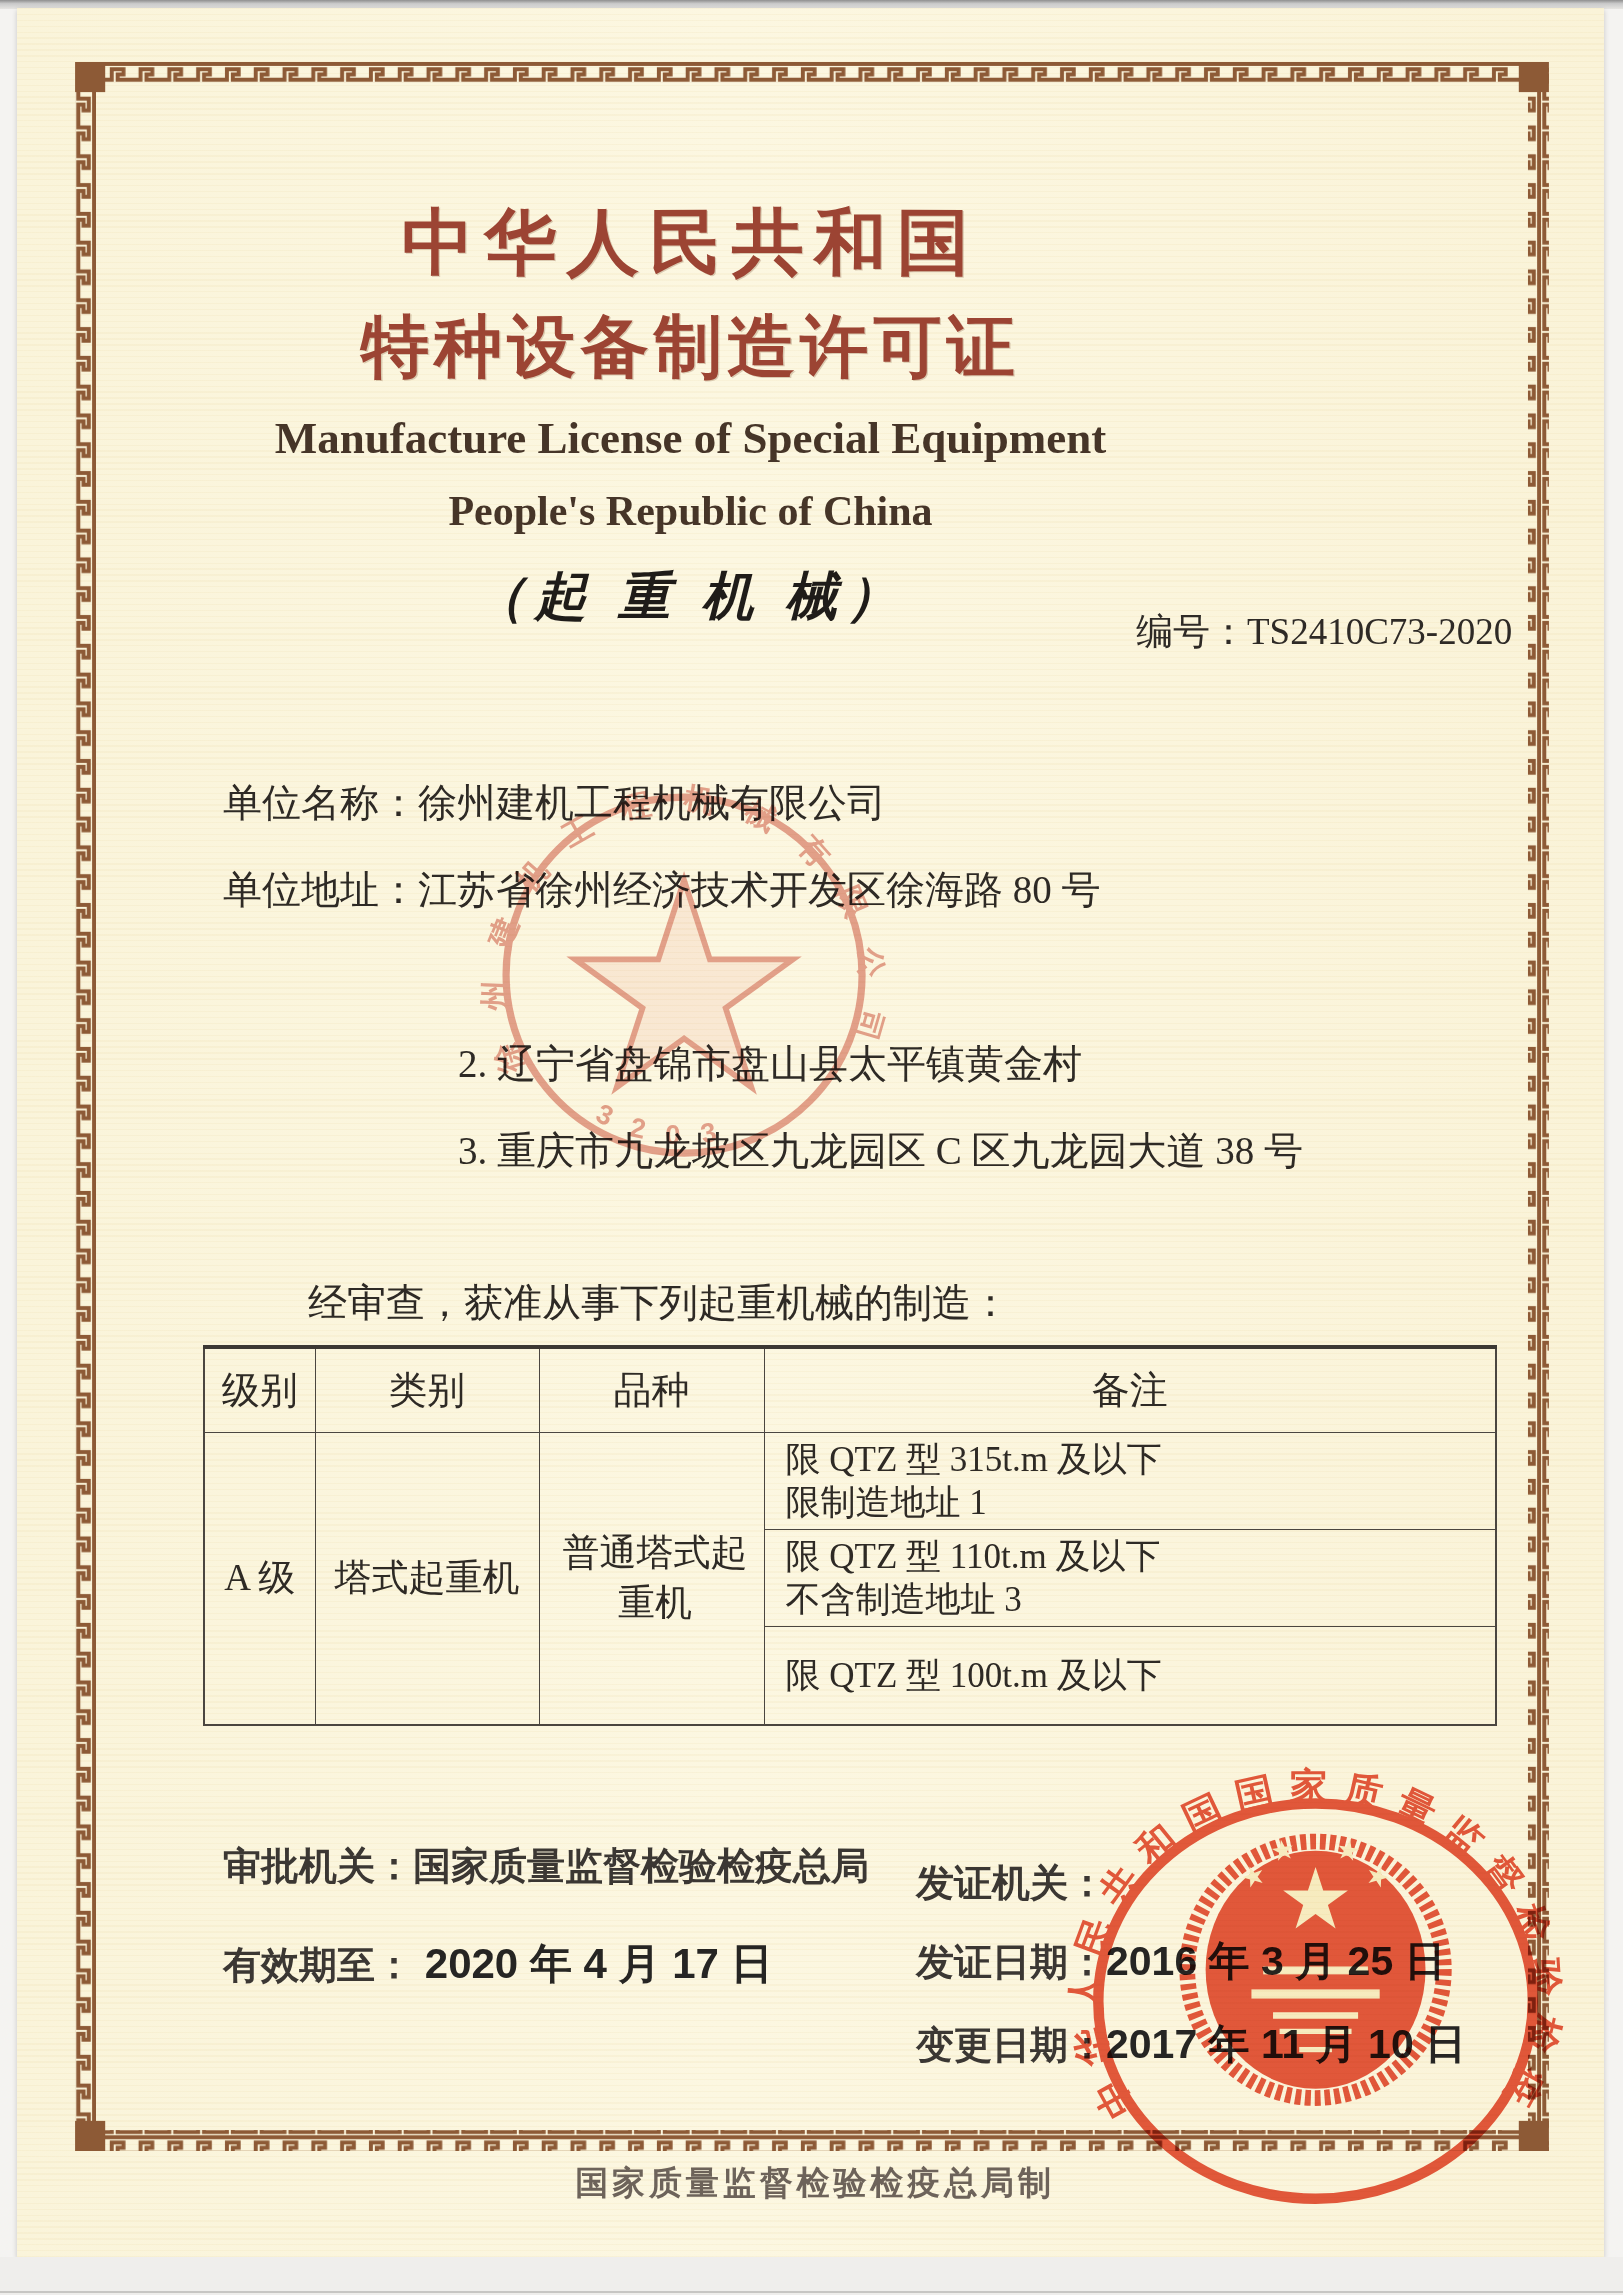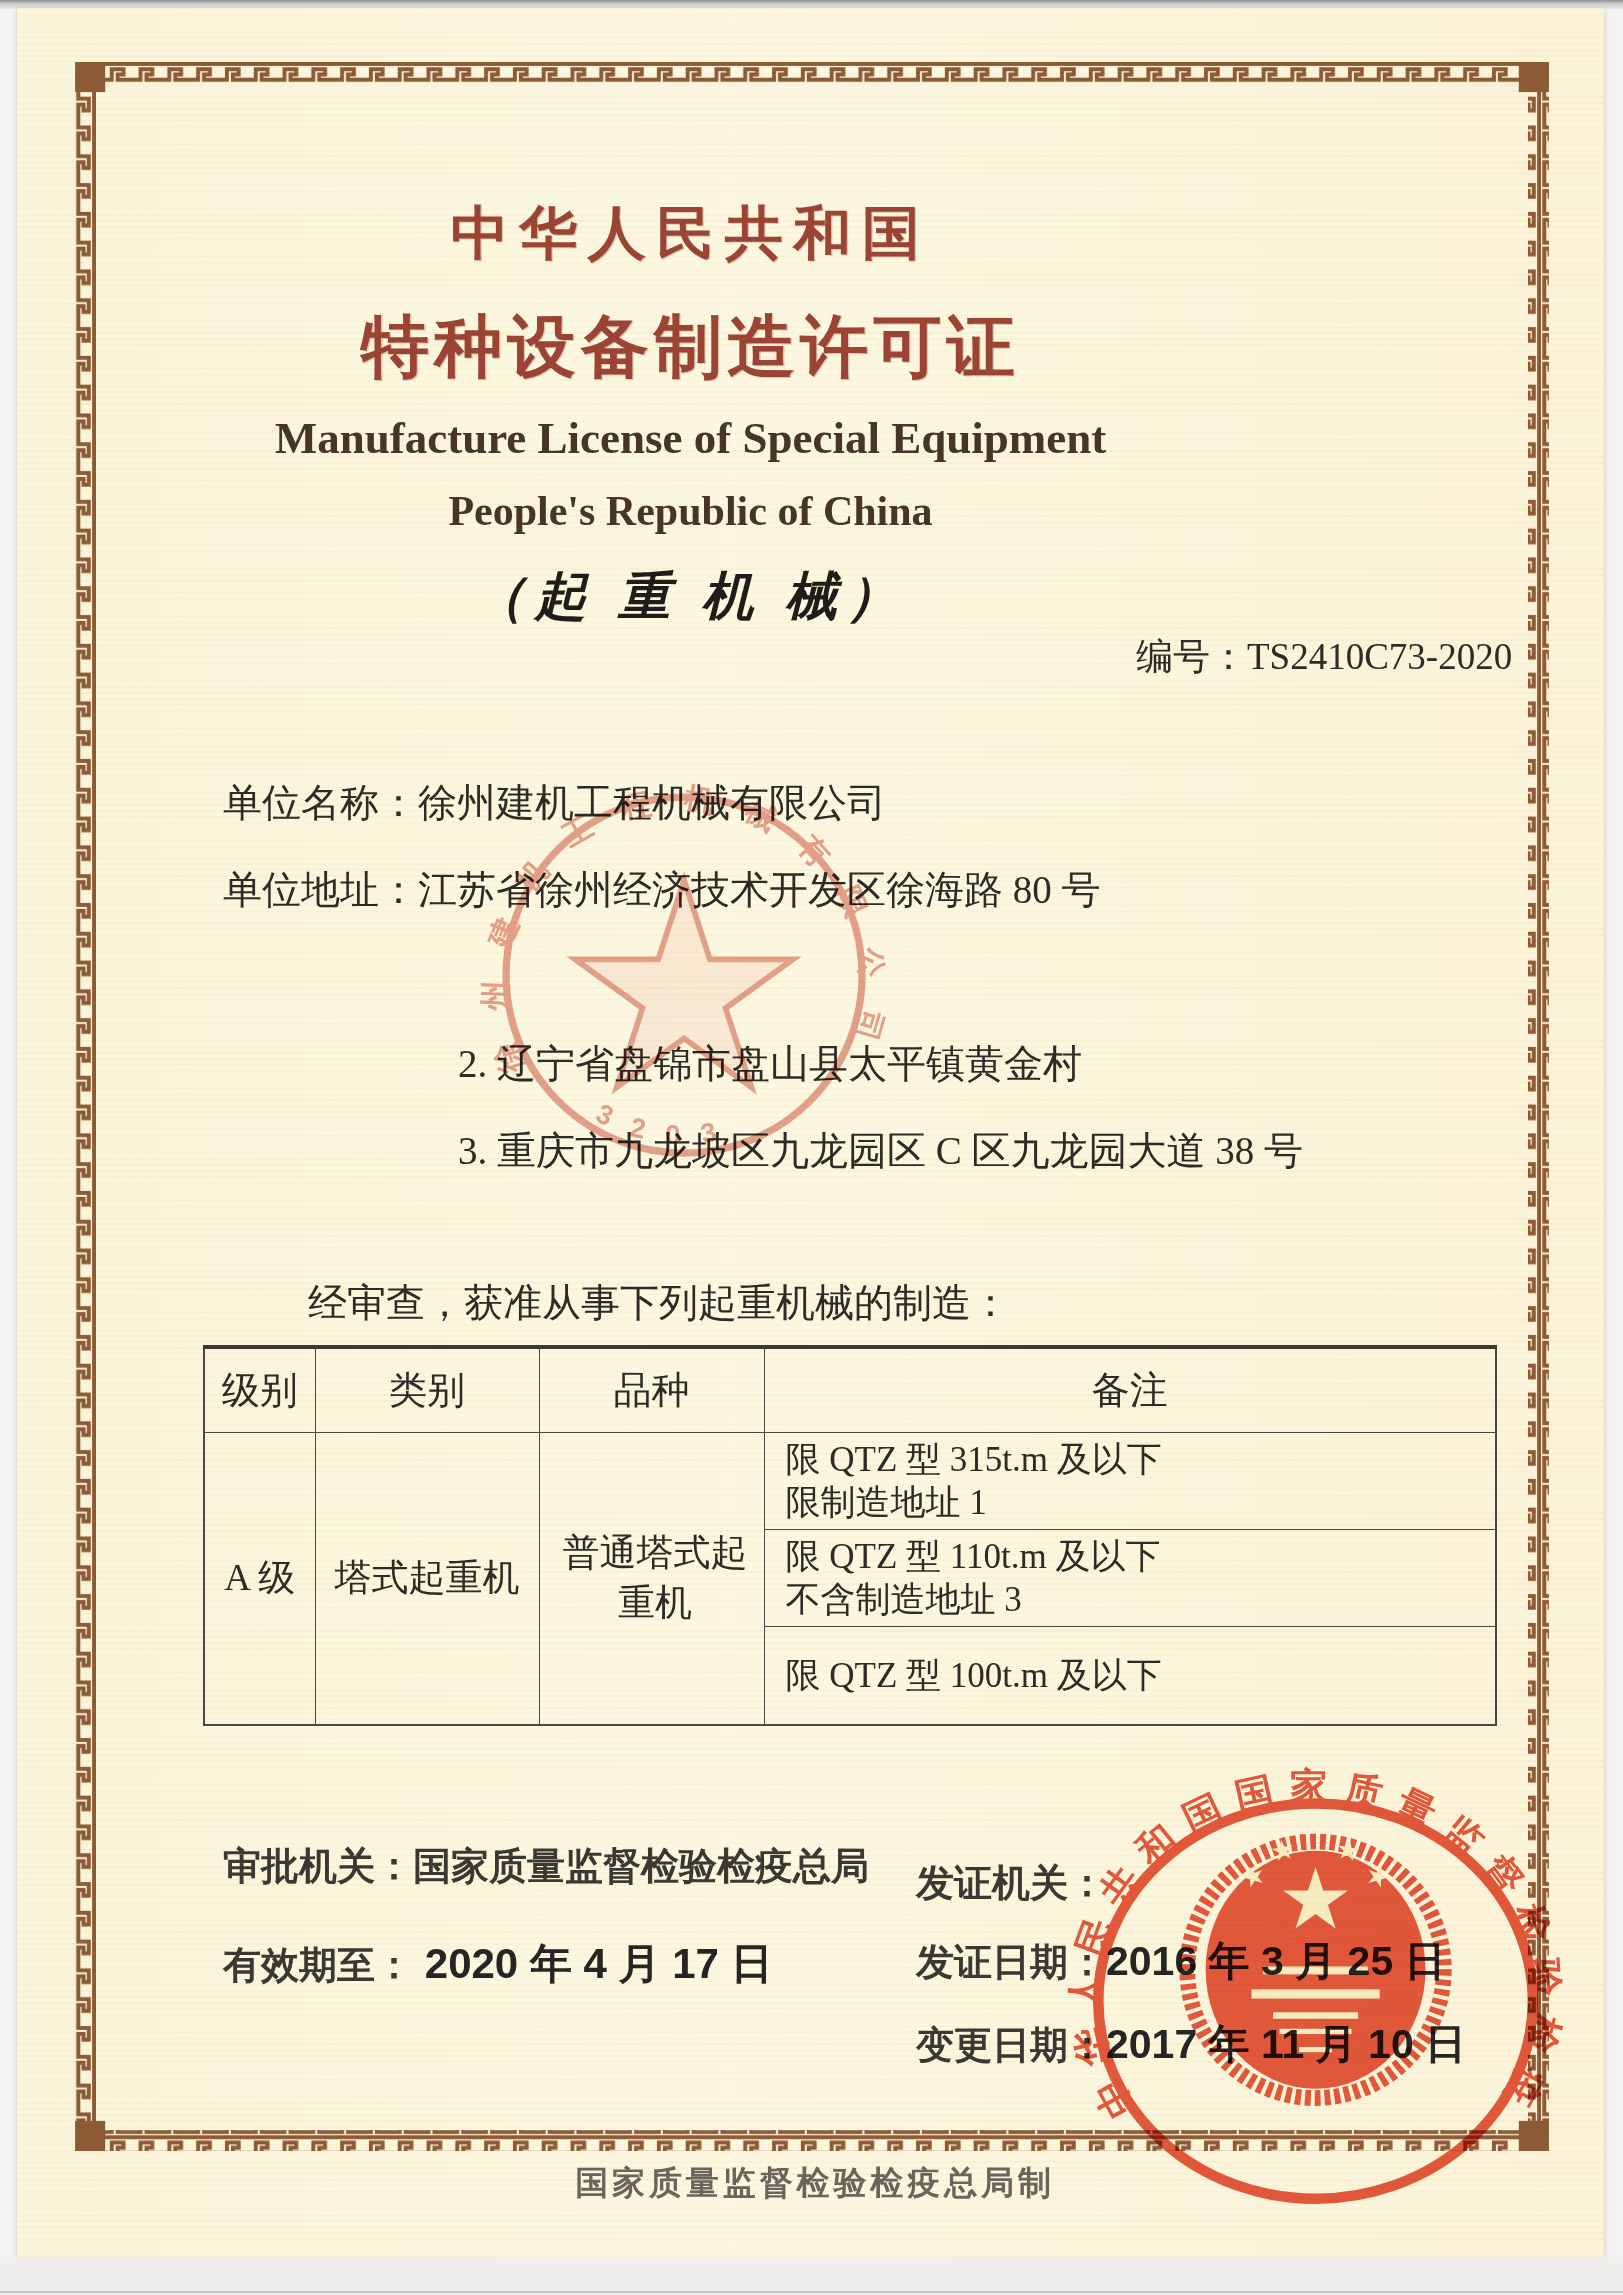--- a/index.html
+++ b/index.html
@@ -55,27 +55,27 @@
     <rect x="32" y="0" width="2188" height="32" fill="url(#gkh)"></rect>
     <rect x="32" y="3160" width="2188" height="32" fill="url(#gkh)"></rect>
     <rect x="0" y="0" width="32" height="3192" fill="url(#gkv)"></rect>
     <rect x="2220" y="0" width="32" height="3192" fill="url(#gkv)"></rect>
     <rect x="0" y="0" width="46" height="46" fill="#8d5a36"></rect>
     <rect x="2206" y="0" width="46" height="46" fill="#8d5a36"></rect>
     <rect x="0" y="3146" width="46" height="46" fill="#8d5a36"></rect>
     <rect x="2206" y="3146" width="46" height="46" fill="#8d5a36"></rect>
   </svg>
 
-  <div class="abs center title-cn" style="top:195px;font-size:58px;letter-spacing:10.5px;">中华人民共和国</div>
+  <div class="abs center title-cn" style="top:195px;font-size:72px;letter-spacing:10.5px;">中华人民共和国</div>
   <div class="abs center title-cn" style="top:302px;font-size:68px;letter-spacing:5.2px;">特种设备制造许可证</div>
   <div class="abs center title-en" style="top:412px;font-size:45px;">Manufacture License of Special Equipment</div>
   <div class="abs center title-en" style="top:487px;font-size:42px;">People's Republic of China</div>
   <div class="abs center serif-dark" style="top:562px;font-size:52px;font-weight:bold;letter-spacing:9.2px;color:#1f1c19;font-style:italic;">（起 重 机 械）</div>
 
-  <div class="abs" style="left:1136px;top:607px;font-size:37px;color:#2e2a26;white-space:nowrap;margin-top:25px;">
+  <div class="abs" style="left:1136px;top:607px;font-size:37px;color:#2e2a26;white-space:nowrap;">
     <span>编号：</span><span>TS2410C73-2020</span>
   </div>
 
   <div class="abs label-col" style="left:223px;top:776px;white-space:nowrap;">
     <span>单位名称：</span><span>徐州建机工程机械有限公司</span>
   </div>
   <div class="abs label-col" style="left:223px;top:863px;white-space:nowrap;">
     <span>单位地址：</span><span>江苏省徐州经济技术开发区徐海路 80 号</span>
   </div>
   <div class="abs label-col" style="left:458px;top:1037px;white-space:nowrap;">

